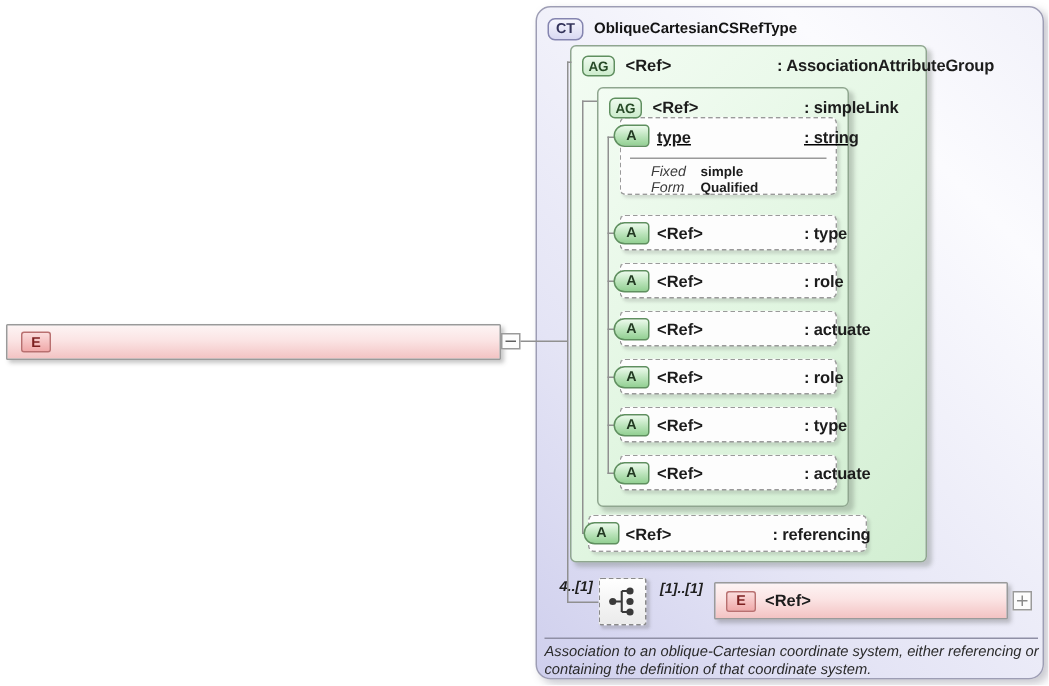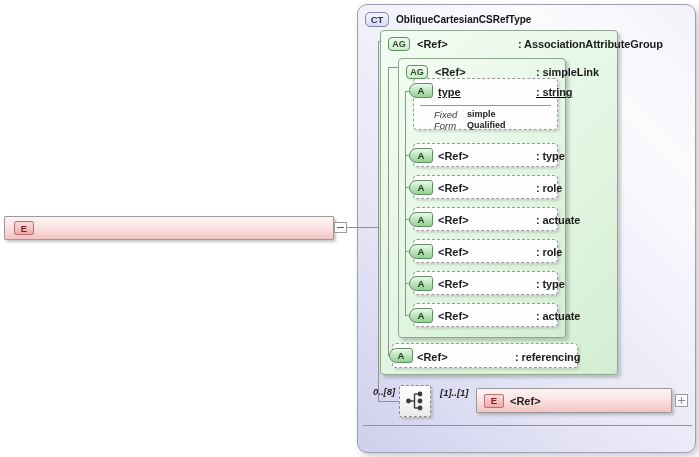--- a/index.html
+++ b/index.html
@@ -211,21 +211,21 @@
   </div>
 
   <div class="attr-box" style="left:392px; top:343px; width:186px; height:25px;">
     <span class="badge a-badge" style="left:-4px;">A</span>
     <div class="attr-row" style="height:25px;">
       <span class="row-name">&lt;Ref&gt;</span>
       <span class="row-type">: referencing</span>
     </div>
   </div>
 
-  <span class="occ" style="left:373px; top:386px;">0..[8]</span>
+  <span class="occ" style="left:373px; top:386px;">4..[1]</span>
 
   <div class="compositor" style="left:399px; top:385px;">
     <svg width="28" height="28" viewBox="0 0 28 28">
       <circle cx="7.5" cy="14" r="2.4" fill="#3a3a3a"></circle>
       <line x1="7.5" y1="14" x2="13.5" y2="14" stroke="#3a3a3a" stroke-width="1.4"></line>
       <line x1="13.5" y1="7" x2="13.5" y2="21" stroke="#3a3a3a" stroke-width="1.4"></line>
       <line x1="13.5" y1="7" x2="18" y2="7" stroke="#3a3a3a" stroke-width="1.4"></line>
       <line x1="13.5" y1="21" x2="18" y2="21" stroke="#3a3a3a" stroke-width="1.4"></line>
       <circle cx="19" cy="7" r="2.4" fill="#3a3a3a"></circle>
       <circle cx="19" cy="14" r="2.4" fill="#3a3a3a"></circle>
@@ -238,20 +238,21 @@
   <div class="elem-box" style="left:476px; top:388px; width:196px; height:25px; padding-left:7px; gap:6px;">
     <span class="badge e-badge">E</span>
     <span class="row-name" style="width:44px;">&lt;Ref&gt;</span>
   </div>
 
   <div class="toggle" style="left:675px; top:394px; width:13px; height:13px;">
     <span class="plus-glyph"></span>
   </div>
 
   <div class="annotation-sep" style="left:363px; top:425px; width:329px;"></div>
+  <div class="annotation" style="left:363px; top:429px; width:332px;">Association to an oblique-Cartesian coordinate system, either referencing or containing the definition of that coordinate system.</div>
 
   <div class="line" style="left:347px; top:227px; width:31px; height:1px;"></div>
   <div class="line" style="left:378px; top:41px;  width:1px;  height:361px;"></div>
   <div class="line" style="left:378px; top:41px;  width:3px;  height:1px;"></div>
   <div class="line" style="left:378px; top:401px; width:21px; height:1px;"></div>
 
   <div class="line" style="left:388px; top:67px;  width:1px;  height:289px;"></div>
   <div class="line" style="left:388px; top:67px;  width:10px; height:1px;"></div>
   <div class="line" style="left:388px; top:355px; width:6px;  height:1px;"></div>
 

